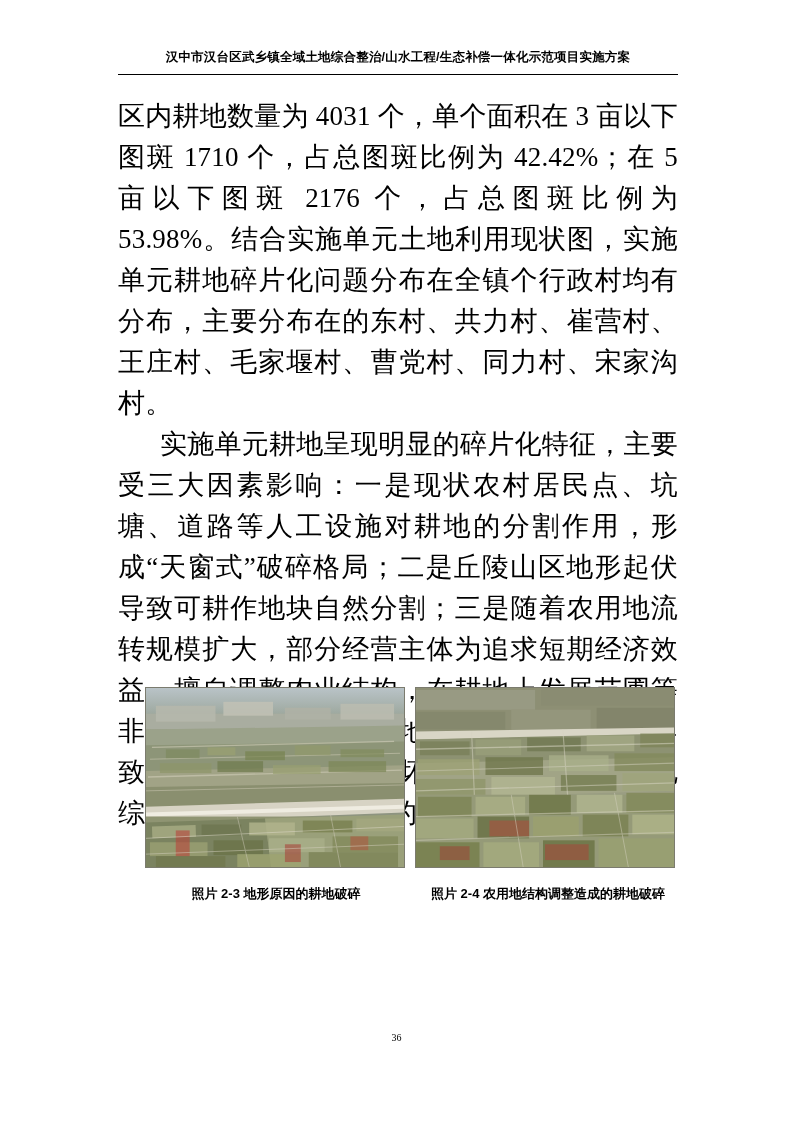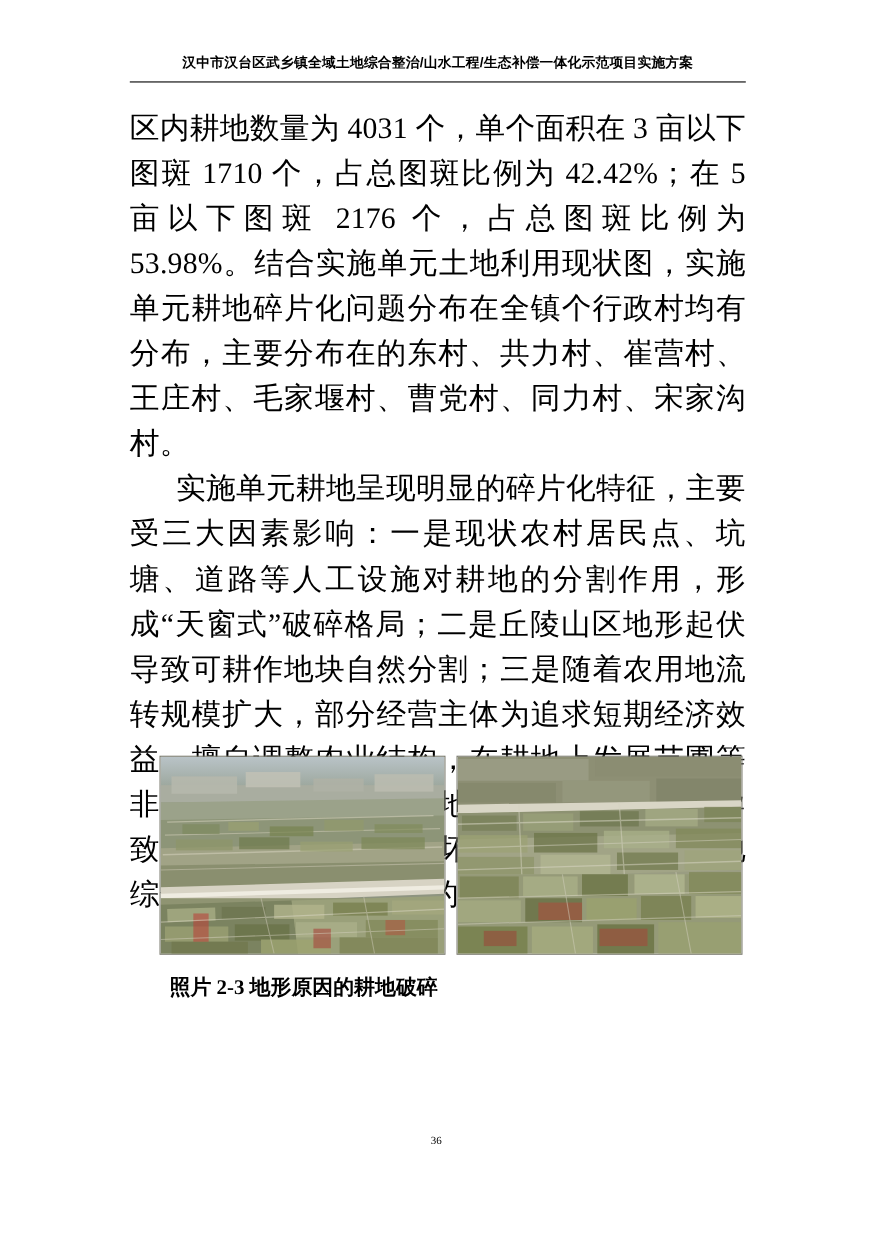--- a/index.html
+++ b/index.html
@@ -78,23 +78,23 @@
     overflow: hidden;
   }
   .photo svg { display: block; width: 100%; height: 100%; }
   .captions {
     position: absolute;
     top: 885px;
     left: 140px;
     width: 545px;
     display: flex;
     flex-direction: row;
-    font-family: Liberation Serif, serif;
+    font-family: Liberation Sans, sans-serif;
     font-weight: bold;
-    font-size: 19px;
+    font-size: 13px;
     color: #000;
   }
   .cap {
     width: 272px;
     text-align: center;
     white-space: nowrap;
   }
   .page-number {
     position: absolute;
     top: 1032px;
@@ -261,17 +261,18 @@
             <path d="M200 106 L214 181" stroke="#d2cfbd" stroke-width="1" fill="none"></path>
           </g>
         </svg>
       </div>
     </div>
 
   </div>
 
   <div class="captions">
     <div class="cap">照片 2-3  地形原因的耕地破碎</div>
+    <div class="cap">照片 2-4  农用地结构调整造成的耕地破碎</div>
   </div>
 
   <div class="page-number">36</div>
 
 </div>
 
 </body></html>

